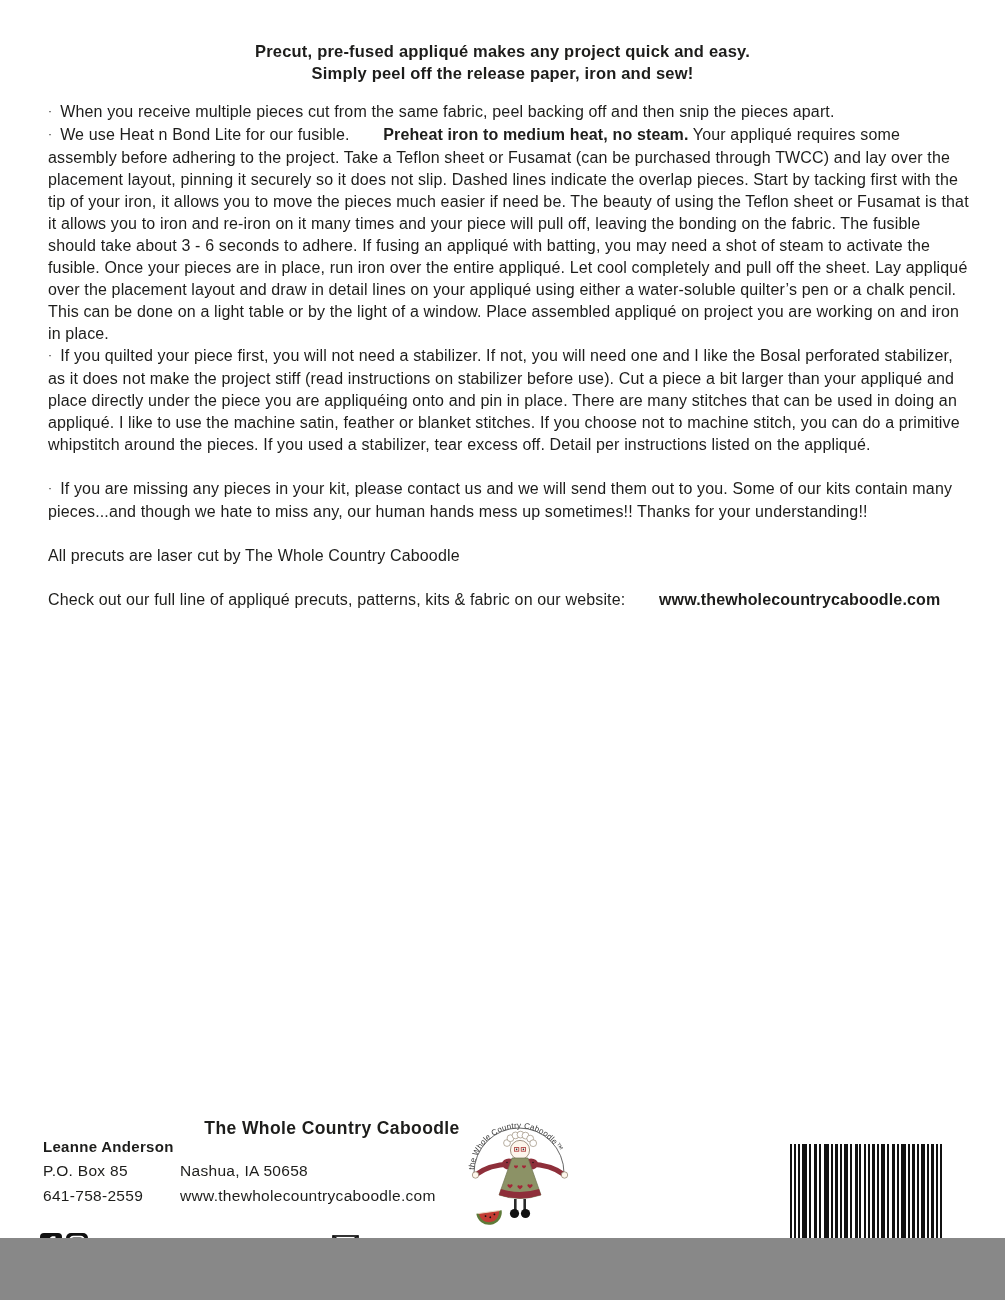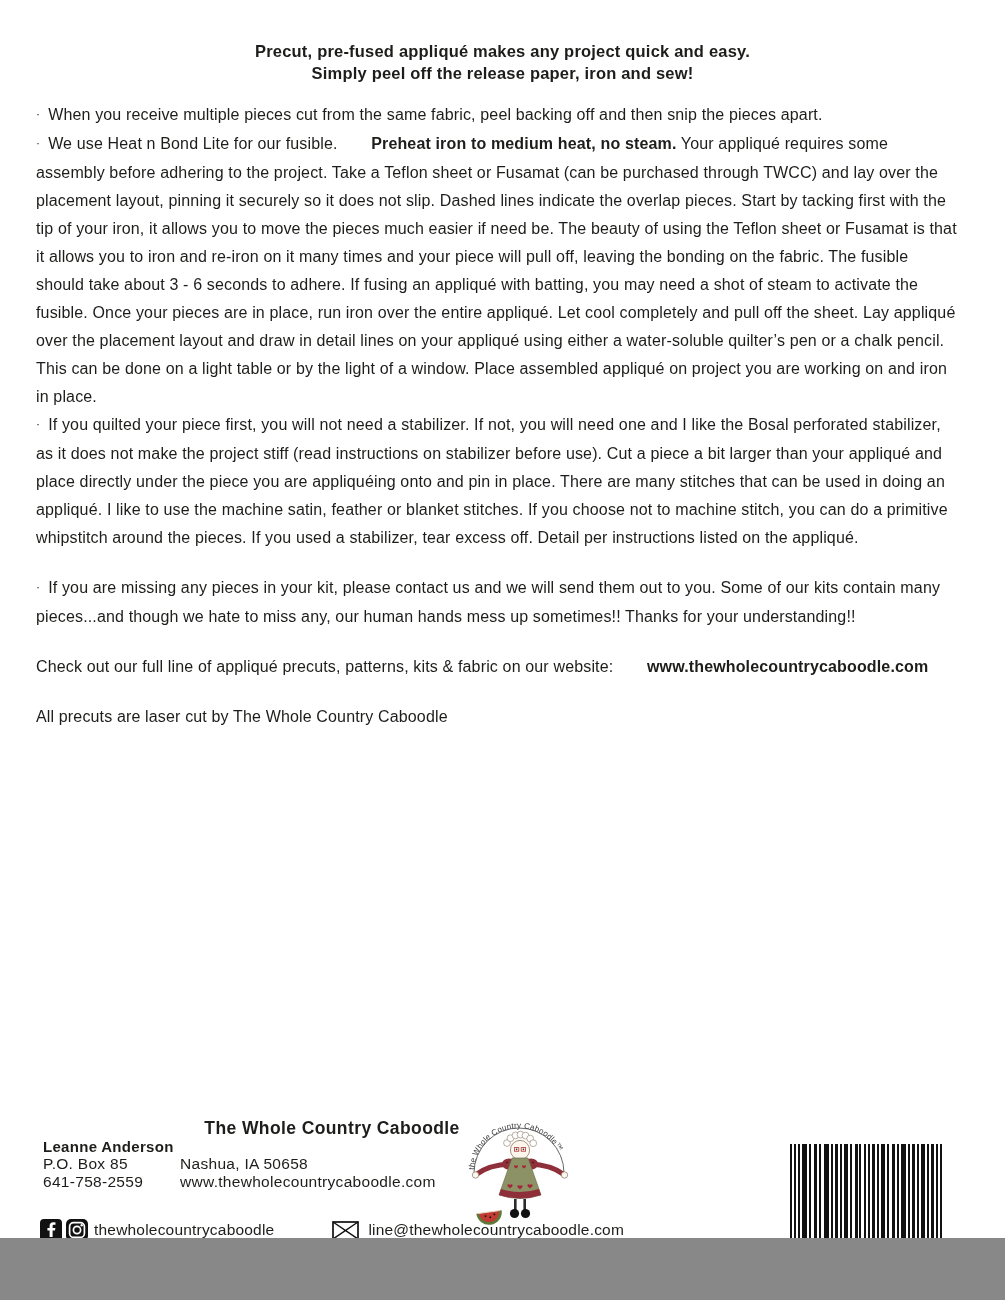--- a/index.html
+++ b/index.html
@@ -6,32 +6,32 @@
   .page {
     position:relative; width:1005px; height:1238px; margin:0 auto;
     background:#ffffff; color:#1d1d1b; overflow:hidden;
     font-family:"Liberation Sans", sans-serif;
     padding-left:36px;
   }
   
   .header { position:absolute; top:40px; left:0; width:1005px; text-align:center;
             font-weight:bold; font-size:16.5px; line-height:22px; letter-spacing:.2px; }
   
-  .body-text { position:absolute; top:101px; left:36px; width:924px;
-               font-size:16px; line-height:28px; letter-spacing:.15px; }
+  .body-text { position:absolute; top:101px; left:48px; width:924px;
+               font-size:16px; line-height:22px; letter-spacing:.15px; }
   .body-text p { margin:0; }
   .sp { margin-top:22px !important; }
   .blt { display:inline-block; font-size:12px; margin-right:8px; transform:translateY(-2px); }
   .b { font-weight:bold;margin-left:29px; }
   .i { }
   
   .footer-info { position:absolute; left:40px; top:1118px; }
   .company { font-weight:bold; font-size:17.5px; letter-spacing:.4px; line-height:20px;text-align:center; }
   .owner   { font-weight:bold; font-size:15px; letter-spacing:.3px; line-height:17px; margin-left:3px; }
-  .addr-row { font-size:15.5px; letter-spacing:.3px; margin-left:3px; }
+  .addr-row { font-size:15.5px; letter-spacing:.3px; margin-top:7px; margin-left:3px; }
   .addr-row .col1 { display:inline-block; min-width:115px; margin-right:22px; }
   .social-row { display:flex; align-items:center; margin-top:28px; font-size:15.5px; letter-spacing:.2px; }
   .social-row svg { display:block; }
   .icon-gap { width:4px; }
   .handle-gap { width:6px; }
   .big-gap { width:58px; }
   .mail-gap { width:9px; }
   
   .logo { position:absolute; left:467px; top:1091px; }
   
@@ -46,22 +46,22 @@
   <div class="header">
     <div>Precut, pre-fused appliqué makes any project quick and easy.</div>
     <div>Simply peel off the release paper, iron and sew!</div>
   </div>
 
   <div class="body-text">
     <p><span class="blt">·</span><span>When you receive multiple pieces cut from the same fabric, peel backing off and then snip the pieces apart.</span></p>
     <p><span class="blt">·</span><span>We use Heat n Bond Lite for our fusible. </span><span class="b">Preheat iron to medium heat, no steam.</span><span> Your appliqué requires some assembly before adhering to the project.  Take a Teflon sheet or Fusamat (can be purchased through TWCC) and lay over the placement layout, pinning it securely so it does not slip.  Dashed lines indicate the overlap pieces.  Start by tacking first with the tip of your iron, it allows you to move the pieces much easier if need be.  The beauty of using the Teflon sheet or Fusamat is that it allows you to iron and re-iron on it many times and your piece will pull off, leaving the bonding on the fabric.  The fusible should take about 3 - 6 seconds to adhere.  If fusing an appliqué with batting, you may need a shot of steam to activate the fusible.  Once your pieces are in place, run iron over the entire appliqué.  Let cool completely and pull off the sheet.  Lay appliqué over the placement layout and draw in detail lines on your appliqué using either a water-soluble quilter’s pen or a chalk pencil. This can be done on a light table or by the light of a window. Place assembled appliqué on project you are working on and iron in place.</span></p>
     <p><span class="blt">·</span><span>If you quilted your piece first, you will not need a stabilizer.  If not, you will need one and I like the Bosal perforated stabilizer, as it does not make the project stiff </span><span class="i">(read instructions on stabilizer before use).</span><span>  Cut a piece a bit larger than your appliqué and place directly under the piece you are appliquéing onto and pin in place.  There are many stitches that can be used in doing an appliqué.  I like to use the machine satin, feather or blanket stitches.  If you choose not to machine stitch, you can do a primitive whipstitch around the pieces.  If you used a stabilizer, tear excess off.  Detail per instructions listed on the appliqué.</span></p>
     <p class="sp"><span class="blt">·</span><span>If you are missing any pieces in your kit, please contact us and we will send them out to you.  Some of our kits contain many pieces...and though we hate to miss any, our human hands mess up sometimes!!  Thanks for your understanding!!</span></p>
+    <p class="sp">All precuts are laser cut by The Whole Country Caboodle</p>
     <p class="sp"><span>Check out our full line of appliqué precuts, patterns, kits &amp; fabric on our website: </span><span class="b">www.thewholecountrycaboodle.com</span></p>
-    <p class="sp">All precuts are laser cut by The Whole Country Caboodle</p>
   </div>
 
   <div class="footer-info">
     <div class="company">The Whole Country Caboodle</div>
     <div class="owner">Leanne Anderson</div>
     <div class="addr-row">
       <span class="col1">P.O. Box 85</span><span>Nashua, IA 50658</span>
     </div>
     <div class="addr-row">
       <span class="col1">641-758-2559</span><span>www.thewholecountrycaboodle.com</span>

